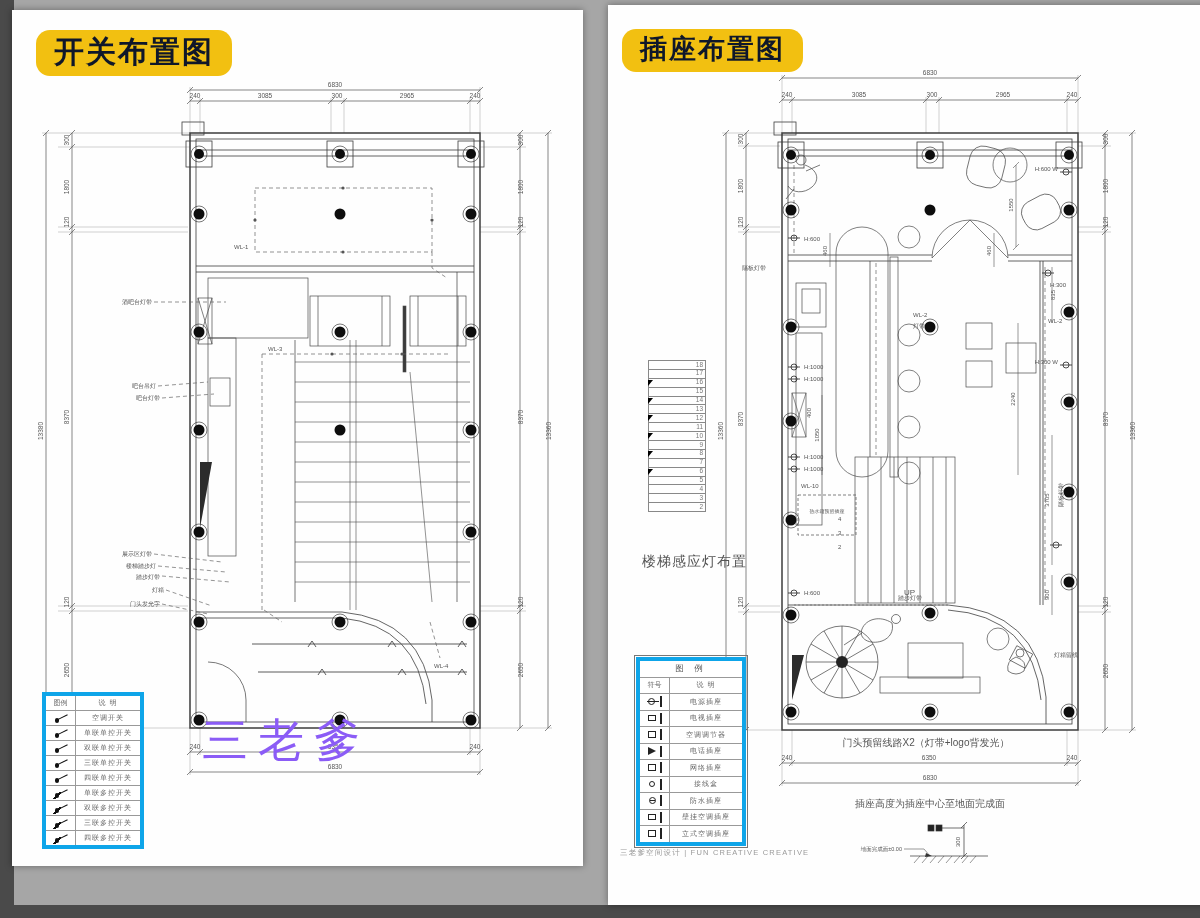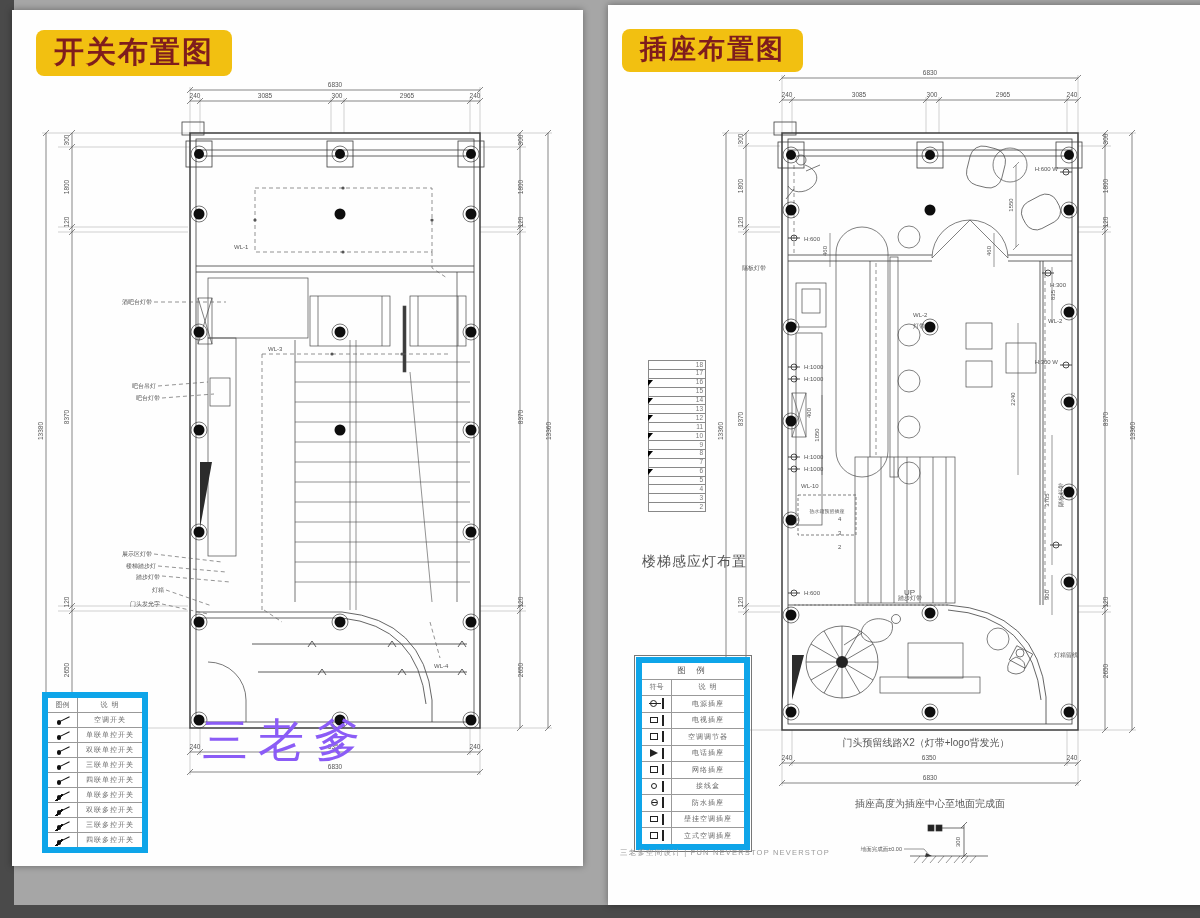--- a/index.html
+++ b/index.html
@@ -2,29 +2,29 @@
 <html><head>
 <meta charset="utf-8">
 <style>
   html,body{margin:0;padding:0;}
   body{width:1200px;height:918px;position:relative;background:#a6a6a6;font-family:"Liberation Sans",sans-serif;overflow:hidden;}
   .strip-left{position:absolute;left:0;top:0;width:14px;height:918px;background:#4a4a4a;}
   .strip-bottom{position:absolute;left:0;top:905px;width:1200px;height:13px;background:#4a4a4a;}
   .page{position:absolute;background:#fefefe;box-shadow:0 0 7px rgba(0,0,0,.38);}
   .page-left{left:12px;top:10px;width:571px;height:856px;}
   .page-right{left:608px;top:5px;width:712px;height:900px;}
-  .title-badge{position:absolute;background:#f2c011;border-radius:8px;color:#7f1d1d;font-weight:bold;letter-spacing:2px;line-height:1;padding:7px 18px 9px;}
+  .title-badge{position:absolute;background:#f2c011;border-radius:14px;color:#0f172a;font-weight:bold;letter-spacing:2px;line-height:1;padding:7px 18px 9px;}
   .page-left .title-badge{left:24px;top:20px;font-size:30px;}
   .page-right .title-badge{left:14px;top:24px;font-size:27px;}
   svg{position:absolute;left:0;top:0;}
   svg text{font-family:"Liberation Sans",sans-serif;fill:#555;}
   .watermark{position:absolute;left:190px;top:700px;font-size:46px;color:#8b5cf6;letter-spacing:10px;pointer-events:none;}
   .footer-brand{position:absolute;left:12px;top:843px;font-size:7.5px;color:#9a9a9a;letter-spacing:1.2px;}
   
-  .legend{position:absolute;border:6px solid #0ea5e9;background:#fff;font-size:7px;color:#666;}
+  .legend{position:absolute;border:4px solid #0ea5e9;background:#fff;font-size:7px;color:#666;}
   .legend .lrow{display:flex;border-top:1px solid #999;height:14px;align-items:center;}
   .legend .lrow:first-child{border-top:none;}
   .legend .cell{display:flex;align-items:center;justify-content:center;height:100%;box-sizing:border-box;}
   .legend .icon{width:30px;border-right:1px solid #999;}
   .legend .lbl{flex:1;justify-content:center;letter-spacing:1px;}
   .legend-left{left:30px;top:682px;width:94px;}
   .legend-right{left:28px;top:652px;width:102px;outline:1px solid #777;outline-offset:1.5px;}
   .legend-right .lrow{height:15.5px;}
   .legend .title-row{justify-content:center;font-size:8.5px;letter-spacing:4px;color:#555;}
   
@@ -739,14 +739,14 @@
         <span class="cell lbl">壁挂空调插座</span>
       </div>
     <div class="lrow">
         <span class="cell icon">
           <span class="so so-rect"></span>
         </span>
         <span class="cell lbl">立式空调插座</span>
       </div>
   </div>
 
-  <div class="footer-brand">三老爹空间设计 | FUN NEVERSTOP NEVERSTOP</div>
+  <div class="footer-brand">三老爹空间设计 | FUN CREATIVE CREATIVE</div>
 </div>
 
 </body></html>

